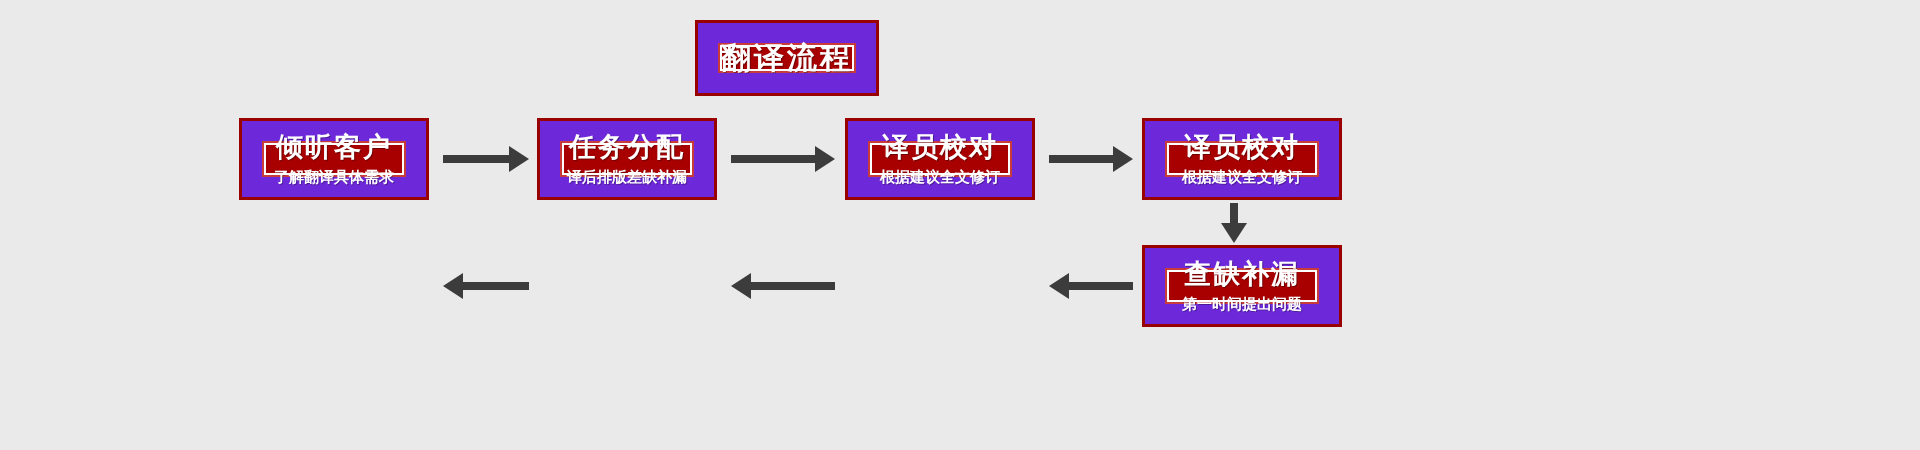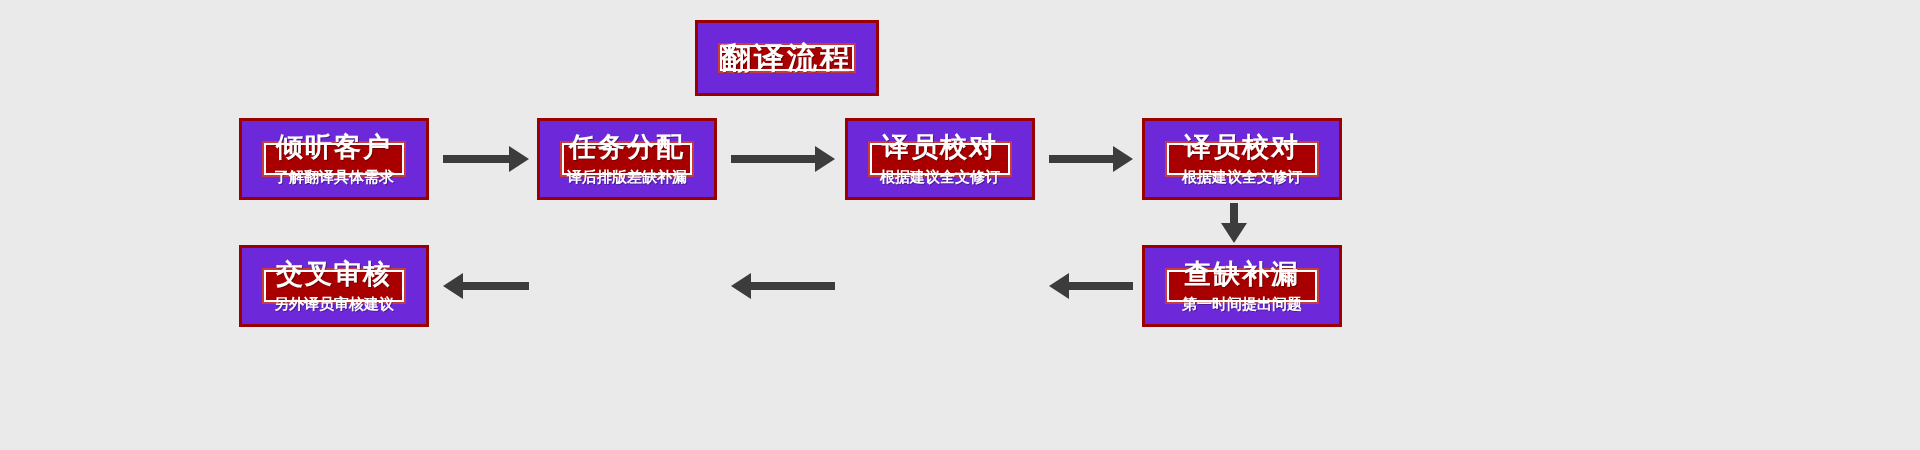--- a/index.html
+++ b/index.html
@@ -194,26 +194,20 @@
       <div class="node-title">译员校对</div>
       <div class="node-sub">根据建议全文修订</div>
     </div>
   </div>
 
   <div class="arrow-v" id="arrow-down">
     <div class="shaft"></div>
     <div class="head"></div>
   </div>
 
-  <div class="node proc row2 col1">
-    <div class="inner">
-      <div class="node-title">交叉审核</div>
-      <div class="node-sub">另外译员审核建议</div>
-    </div>
-  </div>
 
   <div class="arrow-h arrow-left" id="arrow-l1">
     <div class="head"></div>
     <div class="shaft"></div>
   </div>
 
 
   <div class="arrow-h arrow-left" id="arrow-l2">
     <div class="head"></div>
     <div class="shaft"></div>

